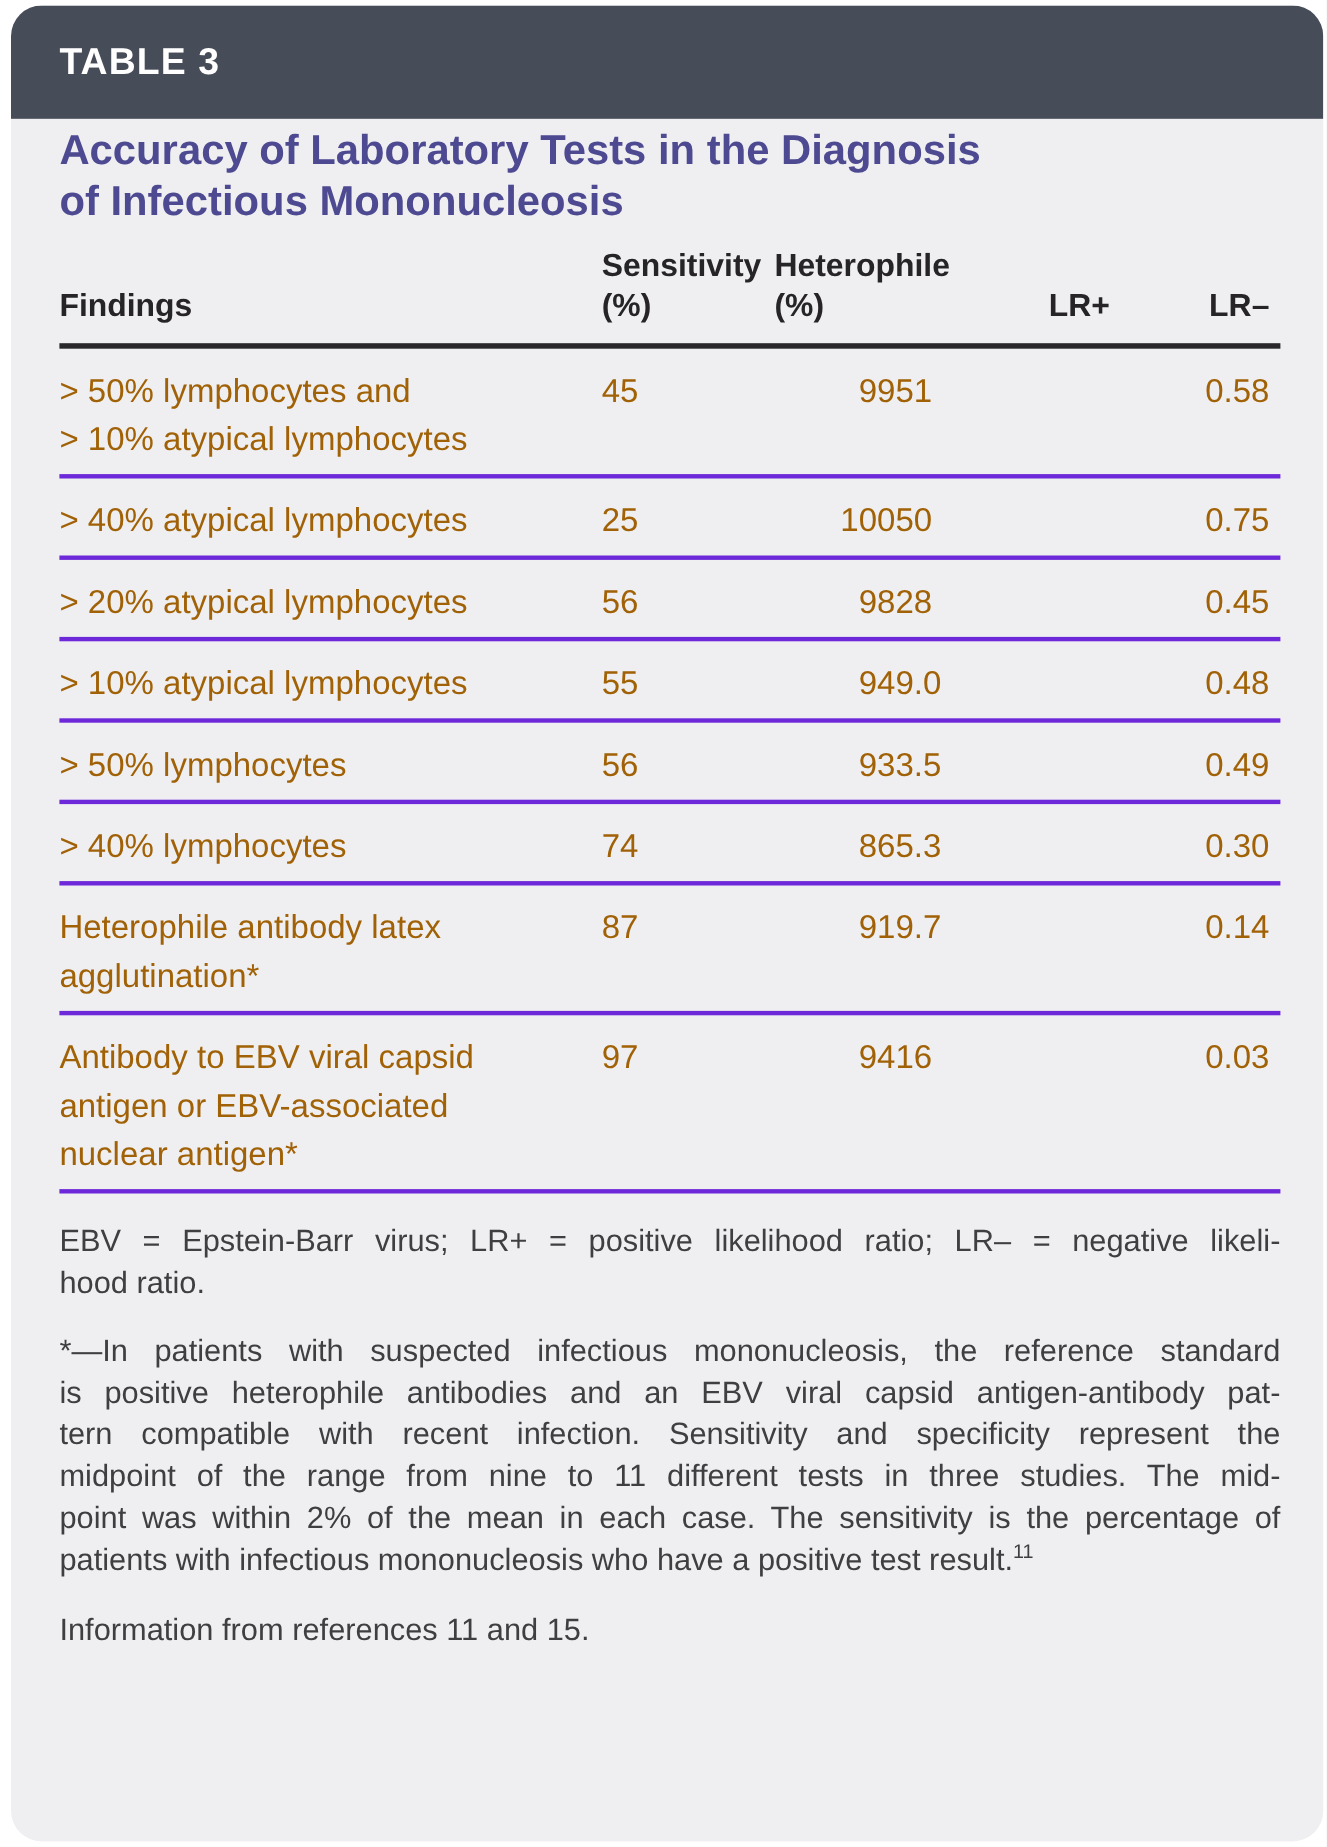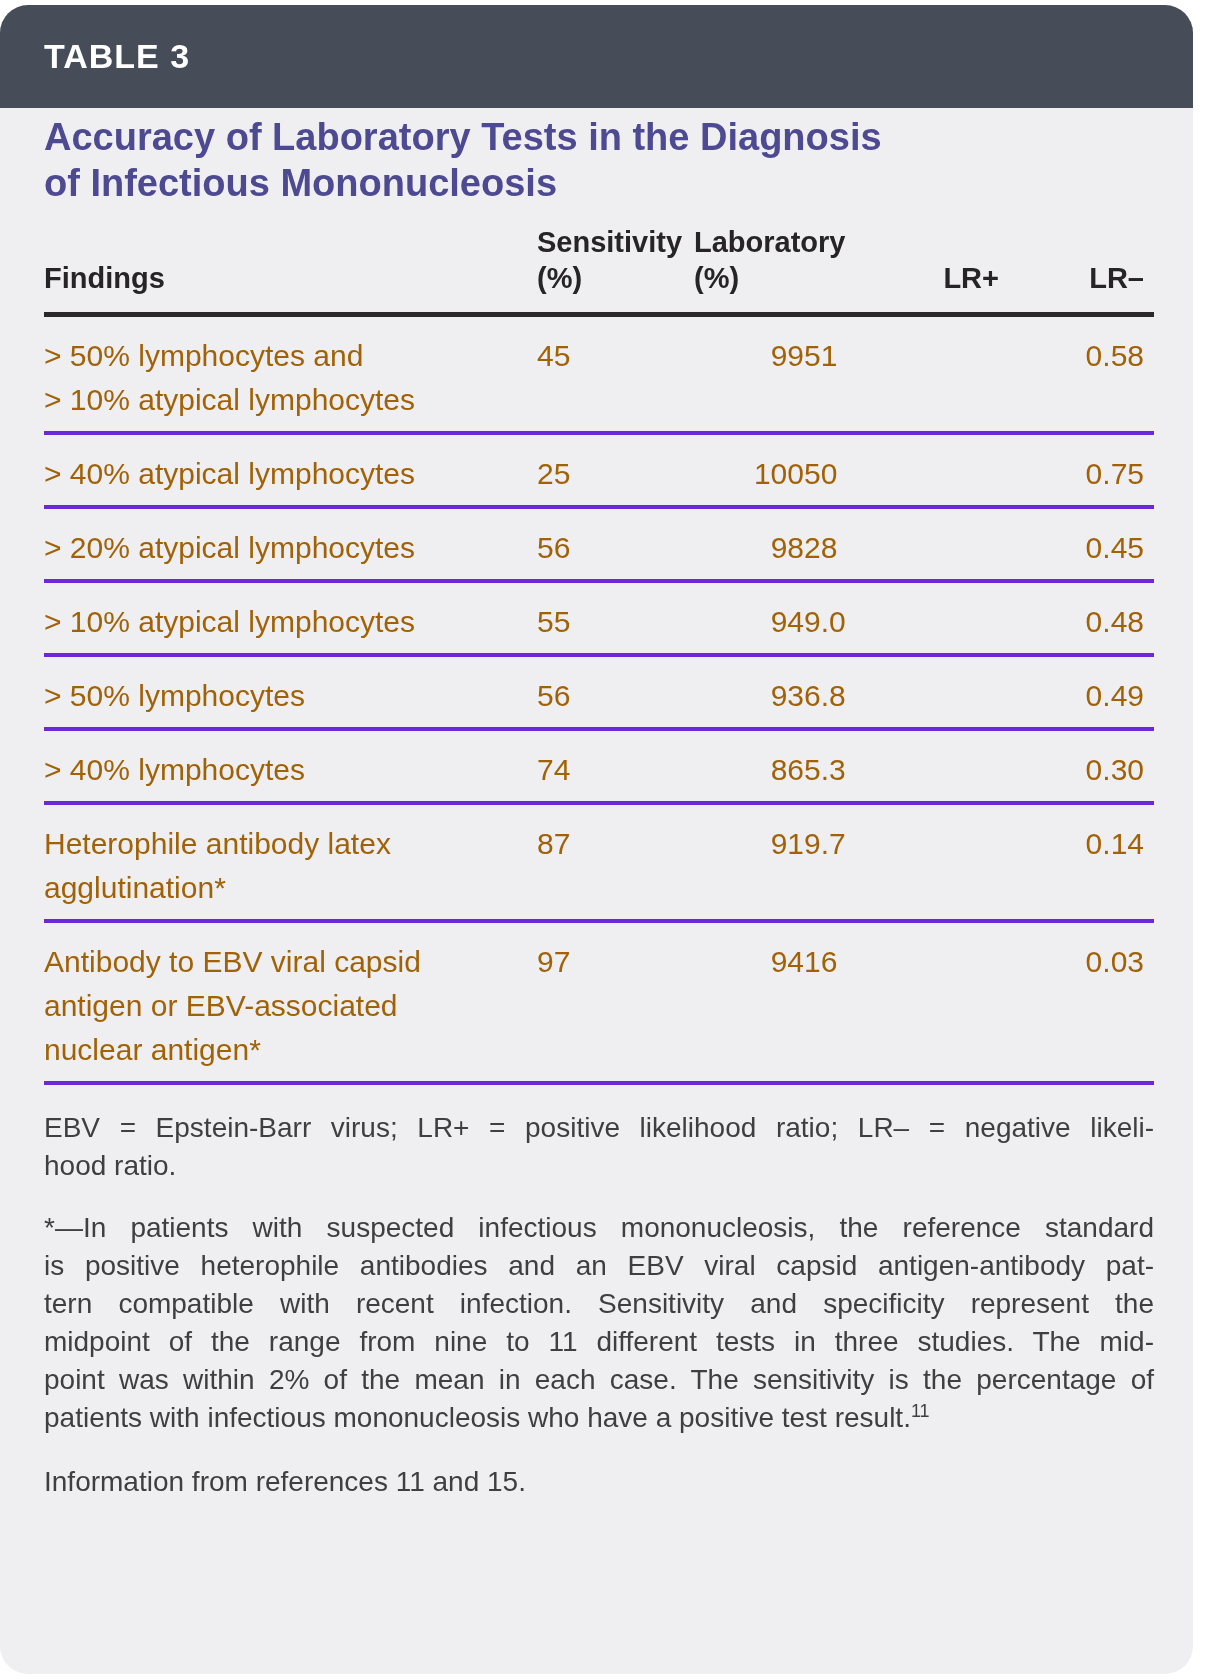--- a/index.html
+++ b/index.html
@@ -2,21 +2,21 @@
 <html><head>
 <meta charset="utf-8">
 <style>
   html,body { margin:0; padding:0; }
   body {
     width:1206px; height:1679px; background:#ffffff;
     font-family:"Liberation Sans","DejaVu Sans",sans-serif;
     -webkit-font-smoothing:antialiased;
   }
   .card {
-    position:absolute; left:0; top:5px; width:1193px; height:1669px;
+    position:absolute; left:10px; top:5px; width:1193px; height:1669px;
     background:#efeff1; border-radius:28px; overflow:hidden;
   }
   .bar {
     height:103px; background:#474c59; display:flex; align-items:center;
     padding-left:44px;
   }
   .bar-label {
     color:#ffffff; font-size:34px; font-weight:bold; letter-spacing:1px;
   }
   .body { padding:0 39px 0 44px; }
@@ -72,21 +72,21 @@
       <div>of Infectious Mononucleosis</div>
     </h1>
 
     <div class="grid thead">
       <div class="c1">Findings</div>
       <div class="c2">
         <div>Sensitivity</div>
         <div>(%)</div>
       </div>
       <div class="c3">
-        <div>Laboratory</div>
+        <div>Heterophile</div>
         <div>(%)</div>
       </div>
       <div class="c4">LR+</div>
       <div class="c5">LR–</div>
     </div>
 
     <div class="grid trow">
       <div class="c1">
         <div>&gt; 50% lymphocytes and</div>
         <div>&gt; 10% atypical lymphocytes</div>
@@ -126,21 +126,21 @@
       <div class="c4">9.0</div>
       <div class="c5">0.48</div>
     </div>
 
     <div class="grid trow">
       <div class="c1">
         <div>&gt; 50% lymphocytes</div>
       </div>
       <div class="c2">56</div>
       <div class="c3">93</div>
-      <div class="c4">6.8</div>
+      <div class="c4">3.5</div>
       <div class="c5">0.49</div>
     </div>
 
     <div class="grid trow">
       <div class="c1">
         <div>&gt; 40% lymphocytes</div>
       </div>
       <div class="c2">74</div>
       <div class="c3">86</div>
       <div class="c4">5.3</div>

